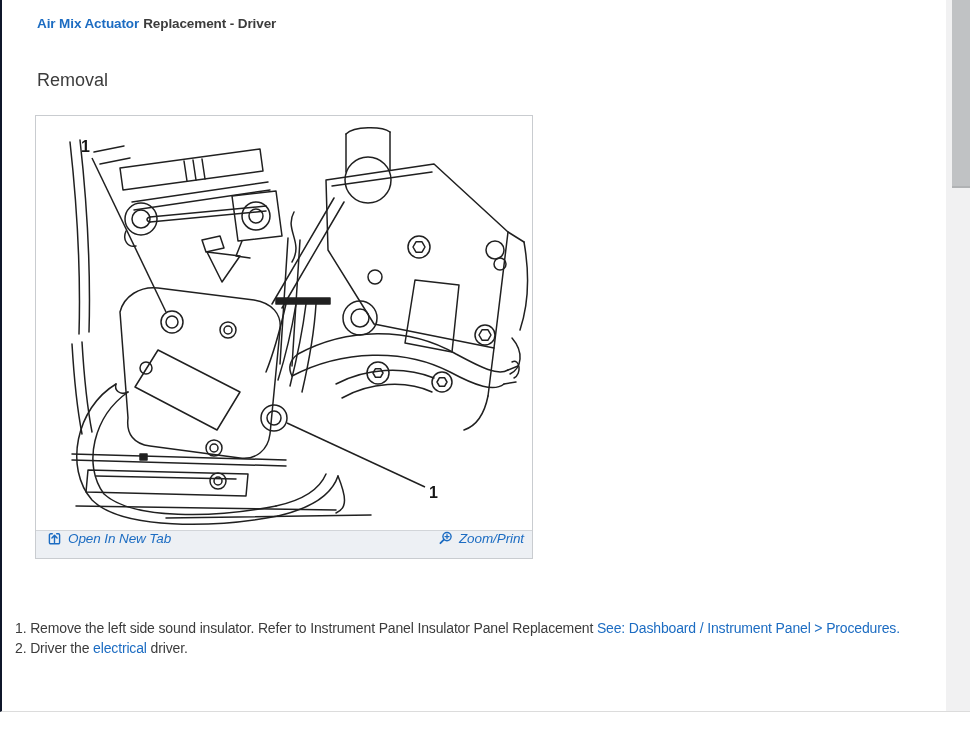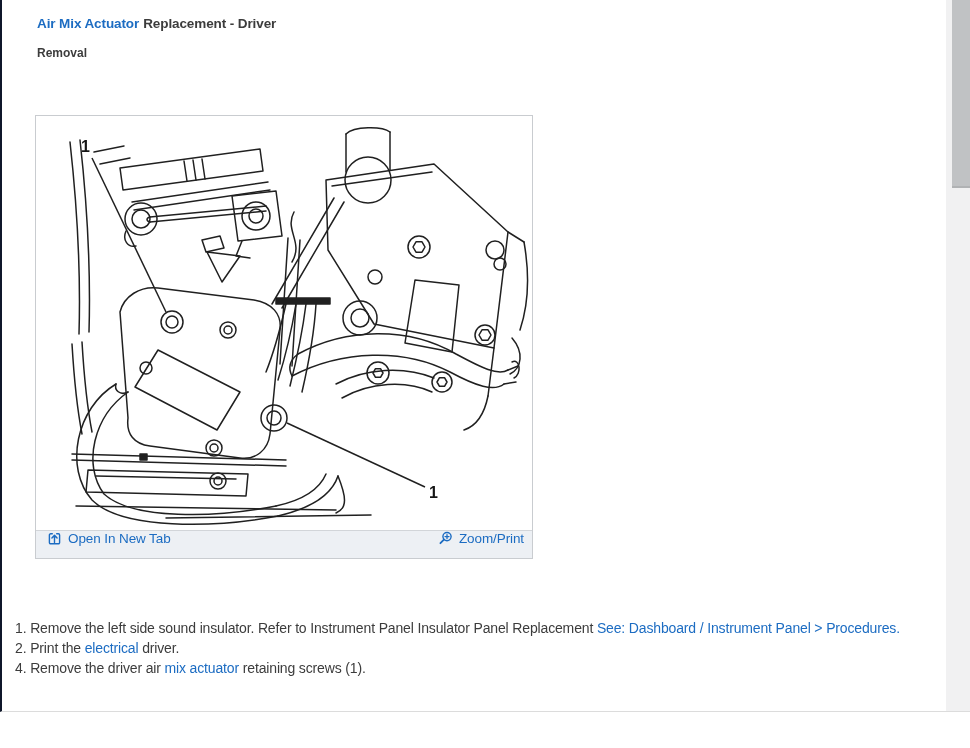--- a/index.html
+++ b/index.html
@@ -15,41 +15,42 @@
     color:var(--text-dark,#3c3c3c);
   }
   .title{
     position:absolute;left:35px;top:16px;
     font-size:13.5px;font-weight:bold;letter-spacing:-0.1px;
     white-space:nowrap;
   }
   .title-link{color:var(--link-blue,#1c6cc2);text-decoration:none;cursor:pointer;}
   .title-rest{color:var(--text-dark,#3c3c3c);margin-left:4px;}
   .section-heading{
-    position:absolute;left:35px;top:46px;
-    font-size:12px;font-weight:bold;color:var(--text-dark,#3c3c3c);
+    position:absolute;left:35px;top:70px;
+    font-size:18px;font-weight:normal;color:var(--text-dark,#3c3c3c);
   }
   .figure-box{
     position:absolute;left:33px;top:115px;
     width:498px;height:444px;
     border:1px solid #c9ccd0;
     box-sizing:border-box;
     background:#fff;
   }
   .figure-image{
     position:absolute;left:0;top:0;width:496px;height:414px;
     background:#ffffff;
   }
   .figure-bar{
     position:absolute;left:0;bottom:0;width:496px;height:28px;
     background:var(--figure-bar-bg,#edf0f4);
     border-top:1px solid #d2d5d9;
     box-sizing:border-box;
     display:flex;align-items:center;justify-content:space-between;
     padding:0 8px 12px 11px;
+    font-style:italic;
   }
   .figure-link{
     display:flex;align-items:center;gap:6px;
     color:var(--link-blue,#1c6cc2);
     font-size:13.5px;text-decoration:none;cursor:pointer;
     letter-spacing:-0.1px;
   }
   .figure-link svg{display:block;}
   .steps{
     position:absolute;left:4px;top:618px;width:910px;
@@ -223,21 +224,20 @@
           <path d="M7,5.6 H11 M9,3.6 V7.6" stroke="currentColor" stroke-width="1.3" stroke-linecap="round"></path>
           <path d="M5.9,8.6 L2.4,12.2" stroke="currentColor" stroke-width="1.8" stroke-linecap="round"></path>
         </svg>
         <span>Zoom/Print</span>
       </a>
     </div>
   </div>
 
   <div class="steps">
       <div class="step"><span>1.</span> <span>Remove the left side sound insulator. Refer to Instrument Panel Insulator Panel Replacement </span><span class="lnk">See: Dashboard / Instrument Panel &gt; Procedures.</span></div>
-      <div class="step"><span>2.</span> <span>Print the </span><span class="lnk">electrical</span><span> driver.</span></div>
-      <div class="step"><span>4.</span> <span>Remove the driver air </span><span class="lnk">mix actuator</span><span> retaining screws (1).</span></div>
+      <div class="step"><span>2.</span> <span>Driver the </span><span class="lnk">electrical</span><span> driver.</span></div>
     </div>
 
   <div class="scrollbar">
     <div class="scrollbar-thumb"></div>
   </div>
 
 </div>
 
 </body></html>

